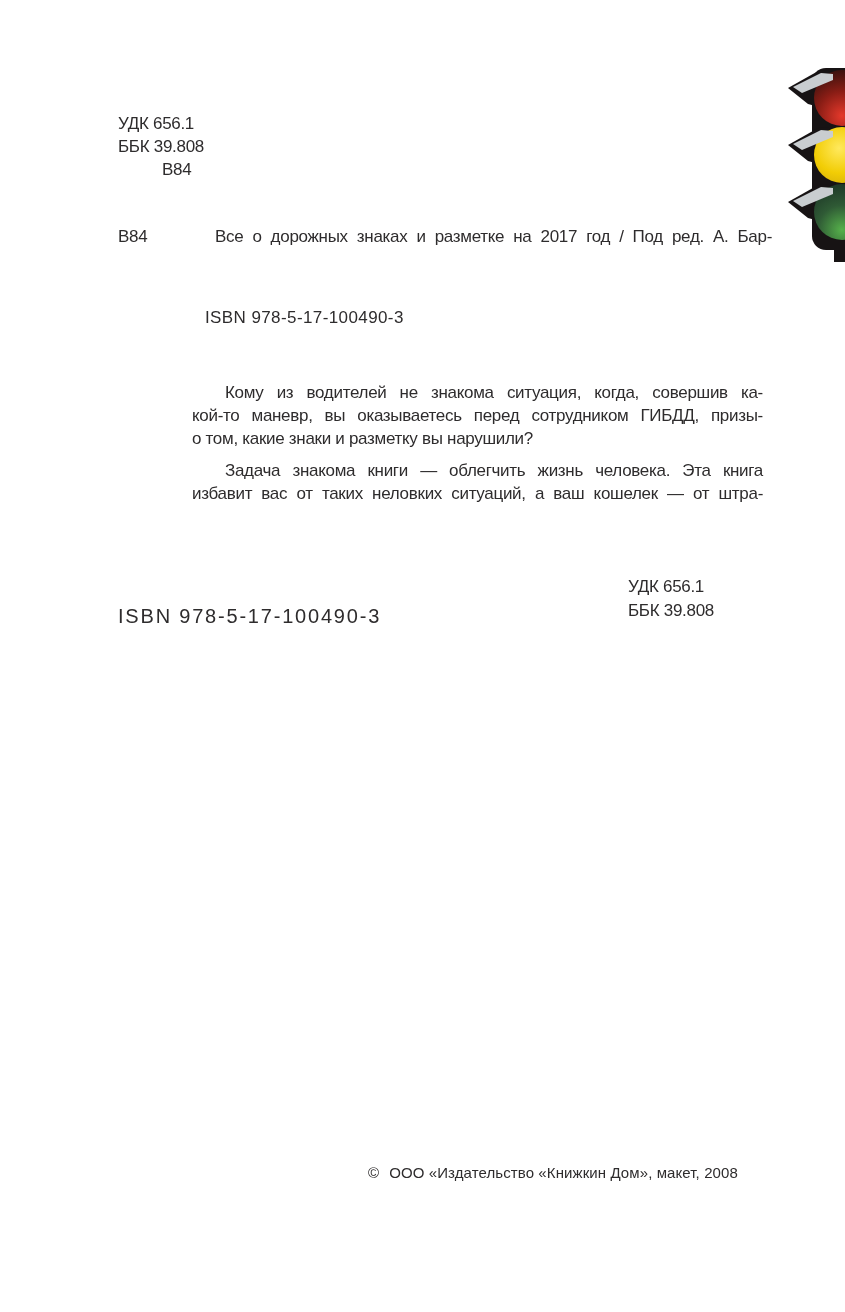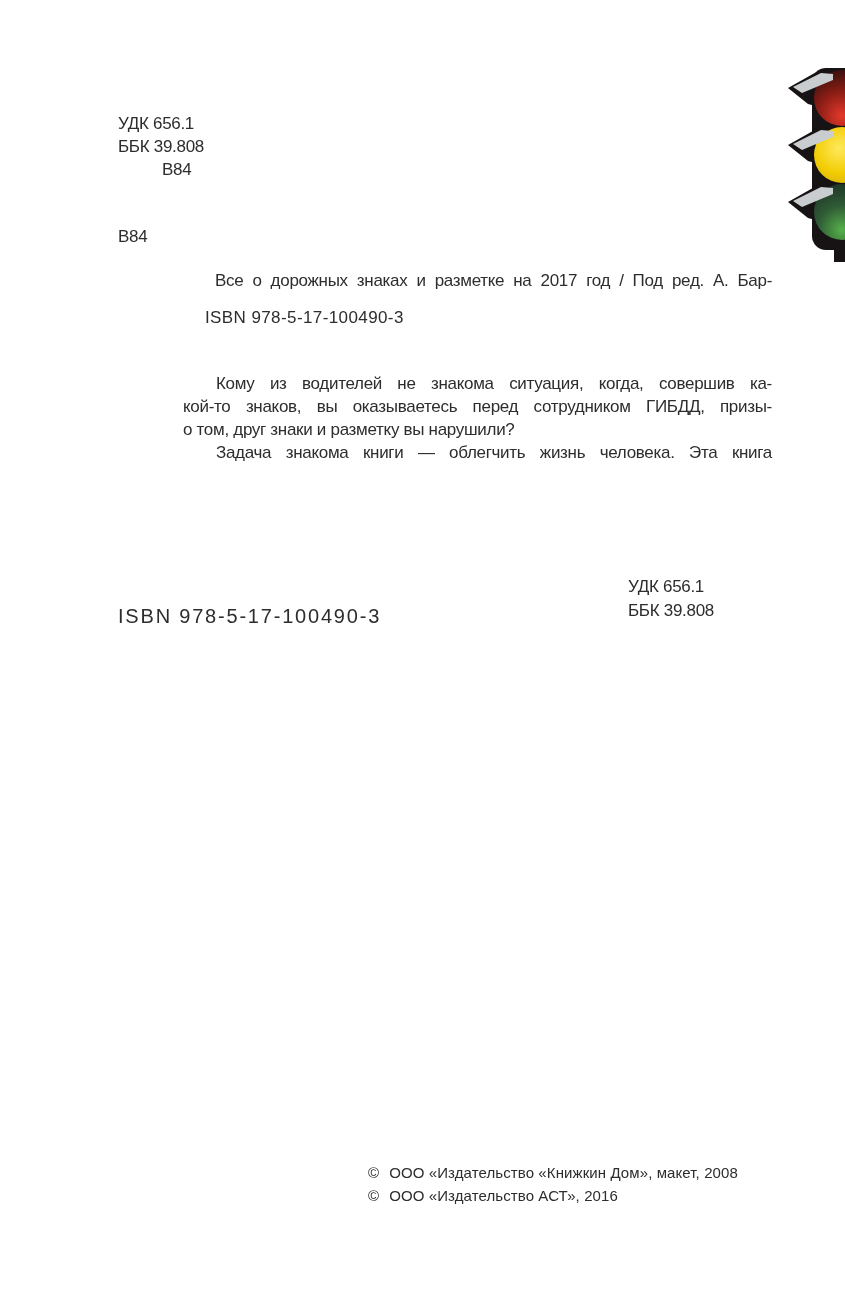--- a/index.html
+++ b/index.html
@@ -14,24 +14,24 @@
   }
   .abs{position:absolute;}
   .t{font-size:17px;line-height:23px;letter-spacing:-0.3px;}
   .line{display:block;}
   .j{text-align:justify;text-align-last:justify;}
   .indent32{text-indent:32px;}
   .indent33{text-indent:33px;}
   .top-codes{left:118px;top:112px;}
   .top-codes .code-line-b84{padding-left:44px;}
   .entry-code{left:118px;top:225px;}
-  .entry-block{left:183px;top:225px;width:589px;margin-top:44px;}
+  .entry-block{left:183px;top:225px;width:589px;}
   .entry-isbn{left:205px;top:306px;letter-spacing:0.4px;}
   .annotation{left:183px;top:372px;width:589px;}
-  .annotation .para{margin:0;}
+  .annotation .para{margin:9px;}
   .bottom-codes{left:628px;top:575px;line-height:24px;}
   .bottom-isbn{left:118px;top:603px;font-size:20px;line-height:26px;letter-spacing:1.8px;}
   .copyright{left:368px;top:1161px;font-size:15px;line-height:23px;letter-spacing:0.1px;}
   .copyright .cline{display:block;}
   .copyright .csym{display:inline-block;margin-right:10px;}
   .traffic-light{left:786px;top:64px;width:130px;height:205px;}
 </style>
 </head>
 <body>
 
@@ -85,37 +85,35 @@
 
   <div class="abs t entry-code">В84</div>
   <div class="abs t entry-block">
     <span class="line j indent32">Все о дорожных знаках и разметке на 2017 год / Под ред. А. Бар-</span>
   </div>
   <div class="abs t entry-isbn">ISBN 978-5-17-100490-3</div>
 
   <div class="abs t annotation">
     <p class="para">
       <span class="line j indent33">Кому из водителей не знакома ситуация, когда, совершив ка-</span>
-      <span class="line j">кой-то знаков, вы оказываетесь перед сотрудником ГИБДД, призы-</span>
-      <span class="line">о том, друг знаки и разметку вы нарушили?</span>
+      <span class="line j">кой-то маневр, вы оказываетесь перед сотрудником ГИБДД, призы-</span>
+      <span class="line">о том, какие знаки и разметку вы нарушили?</span>
     </p>
     <p class="para">
       <span class="line j indent33">Задача знакома книги — облегчить жизнь человека. Эта книга</span>
+      <span class="line j">избавит вас от таких неловких ситуаций, а ваш кошелек — от штра-</span>
     </p>
   </div>
 
   <div class="abs t bottom-codes">
     <span class="line">УДК 656.1</span>
     <span class="line">ББК 39.808</span>
   </div>
 
   <div class="abs bottom-isbn">ISBN 978-5-17-100490-3</div>
 
   <div class="abs copyright">
     <span class="cline">
       <span class="csym">©</span><span>ООО «Издательство «Книжкин Дом», макет, 2008</span>
     </span>
-    <span class="cline">
-      <span class="csym">©</span><span>ООО «Издательство АСТ», 2016</span>
-    </span>
   </div>
 
 </div>
 
 </body></html>

